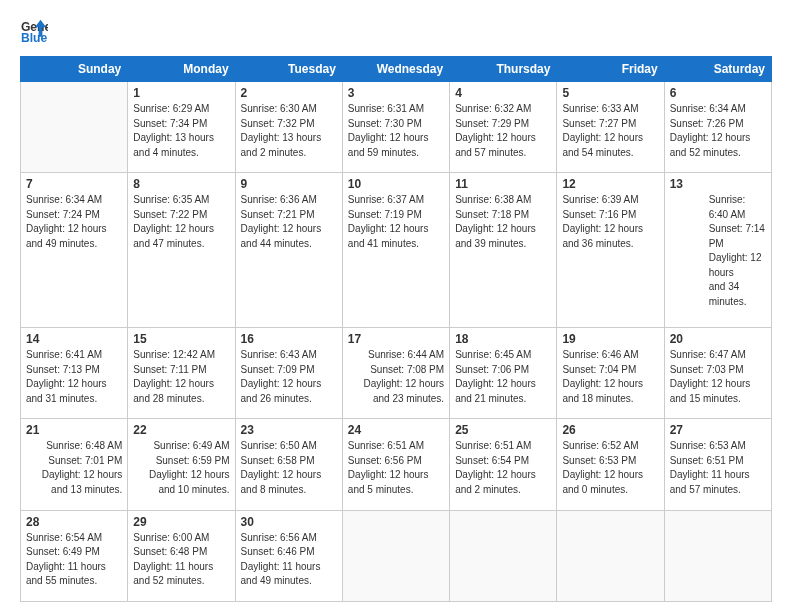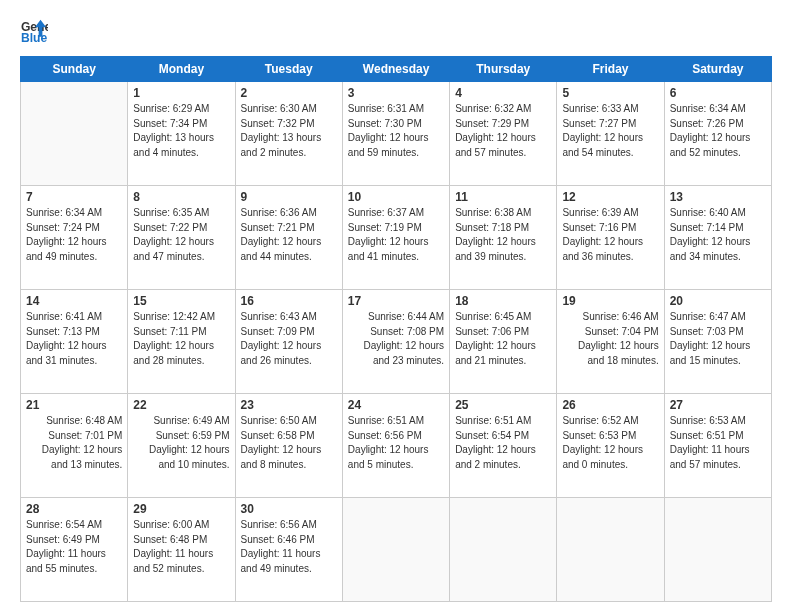--- a/index.html
+++ b/index.html
@@ -50,23 +50,23 @@
       border: 1px solid #ccc;
       border-collapse: collapse;
       width: 100%;
       table-layout: fixed;
     }
     .calendar th {
       background: #1a73c8;
       color: #fff;
       font-size: 12px;
       font-weight: bold;
-      padding: 5px 20px;
+      padding: 5px 6px;
       border: 1px solid #1a73c8;
-      text-align: center;
+      text-align: right;
     }
     .calendar td {
       border: 1px solid #ccc;
       vertical-align: top;
       padding: 4px 5px;
       font-size: 9.5px;
       color: #333;
       height: 82px;
     }
     .day-num {
@@ -198,21 +198,21 @@
           </td>
           <td>
             <div class="day-num">12</div>
             <div class="cell-text" style="white-space: pre-line;">Sunrise: 6:39 AM
 Sunset: 7:16 PM
 Daylight: 12 hours
 and 36 minutes.</div>
           </td>
           <td>
             <div class="day-num">13</div>
-            <div class="cell-text" style="white-space: pre-line;">Sunrise: 6:40 AM
+            <div class="cell-text" style="white-space: pre-line; margin-left: 39px;">Sunrise: 6:40 AM
 Sunset: 7:14 PM
 Daylight: 12 hours
 and 34 minutes.</div>
           </td>
         </tr>
         <tr>
           <td>
             <div class="day-num">14</div>
             <div class="cell-text" style="white-space: pre-line;">Sunrise: 6:41 AM
 Sunset: 7:13 PM
@@ -242,21 +242,21 @@
           </td>
           <td>
             <div class="day-num">18</div>
             <div class="cell-text" style="white-space: pre-line;">Sunrise: 6:45 AM
 Sunset: 7:06 PM
 Daylight: 12 hours
 and 21 minutes.</div>
           </td>
           <td>
             <div class="day-num">19</div>
-            <div class="cell-text" style="white-space: pre-line; text-align: right;">Sunrise: 6:46 AM
+            <div class="cell-text" style="white-space: pre-line;">Sunrise: 6:46 AM
 Sunset: 7:04 PM
 Daylight: 12 hours
 and 18 minutes.</div>
           </td>
           <td>
             <div class="day-num">20</div>
             <div class="cell-text" style="white-space: pre-line;">Sunrise: 6:47 AM
 Sunset: 7:03 PM
 Daylight: 12 hours
 and 15 minutes.</div>

